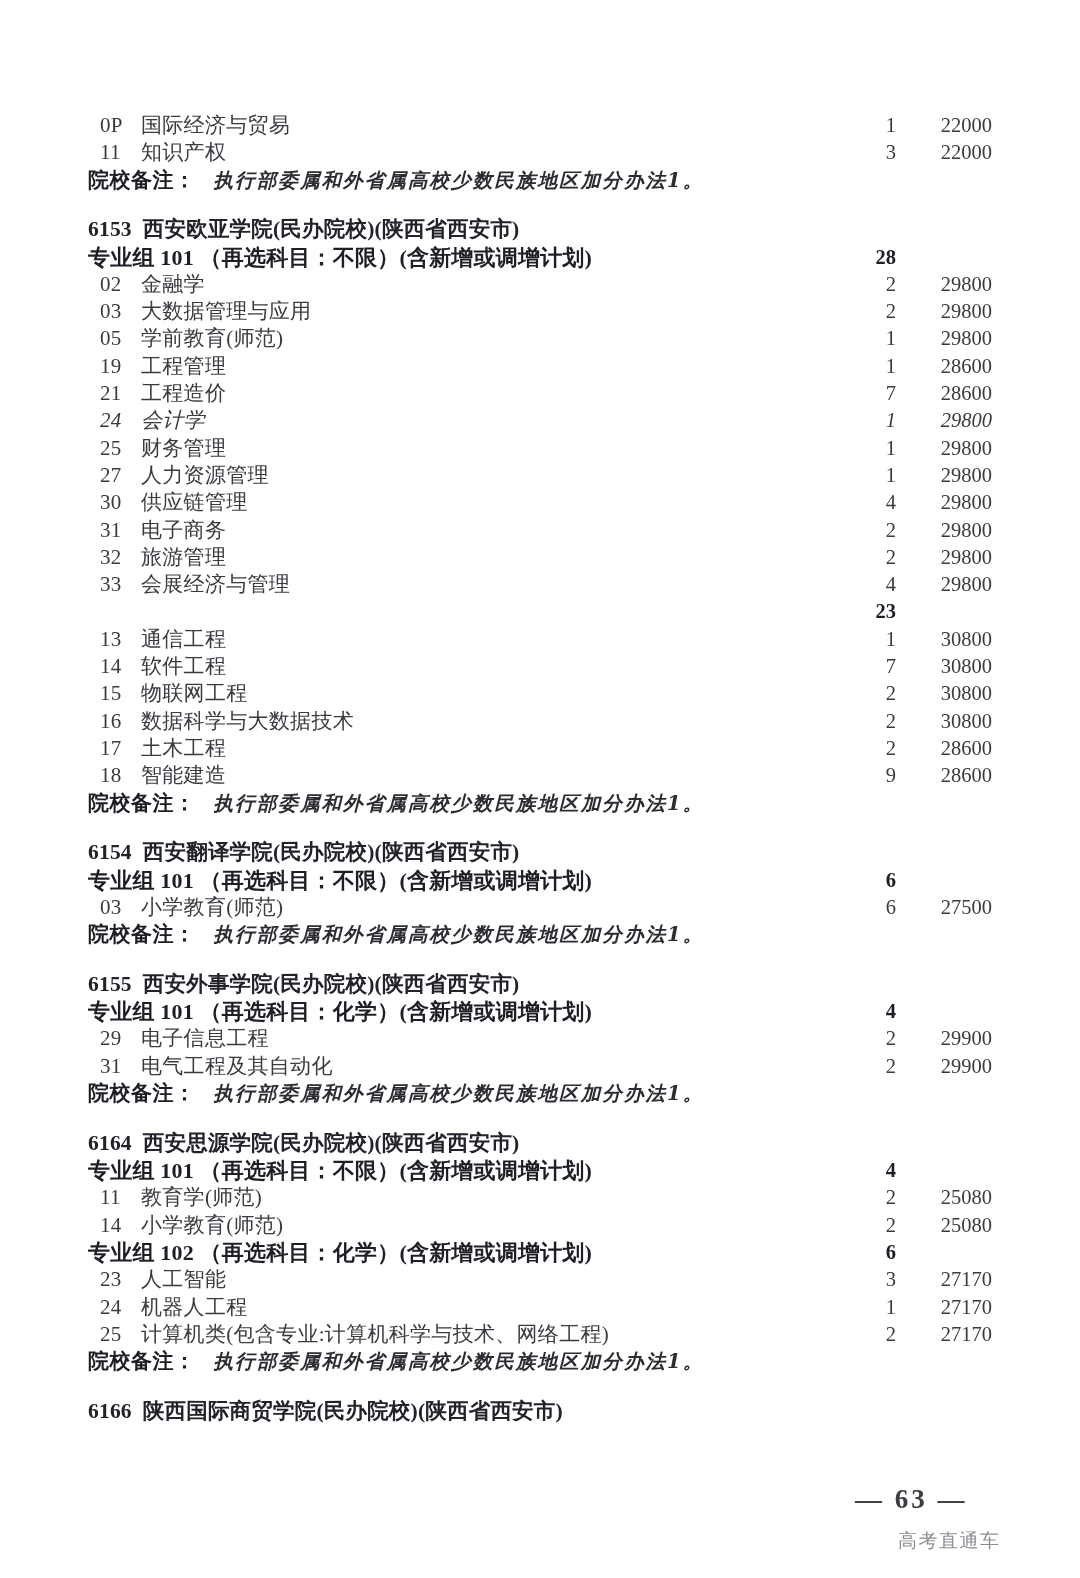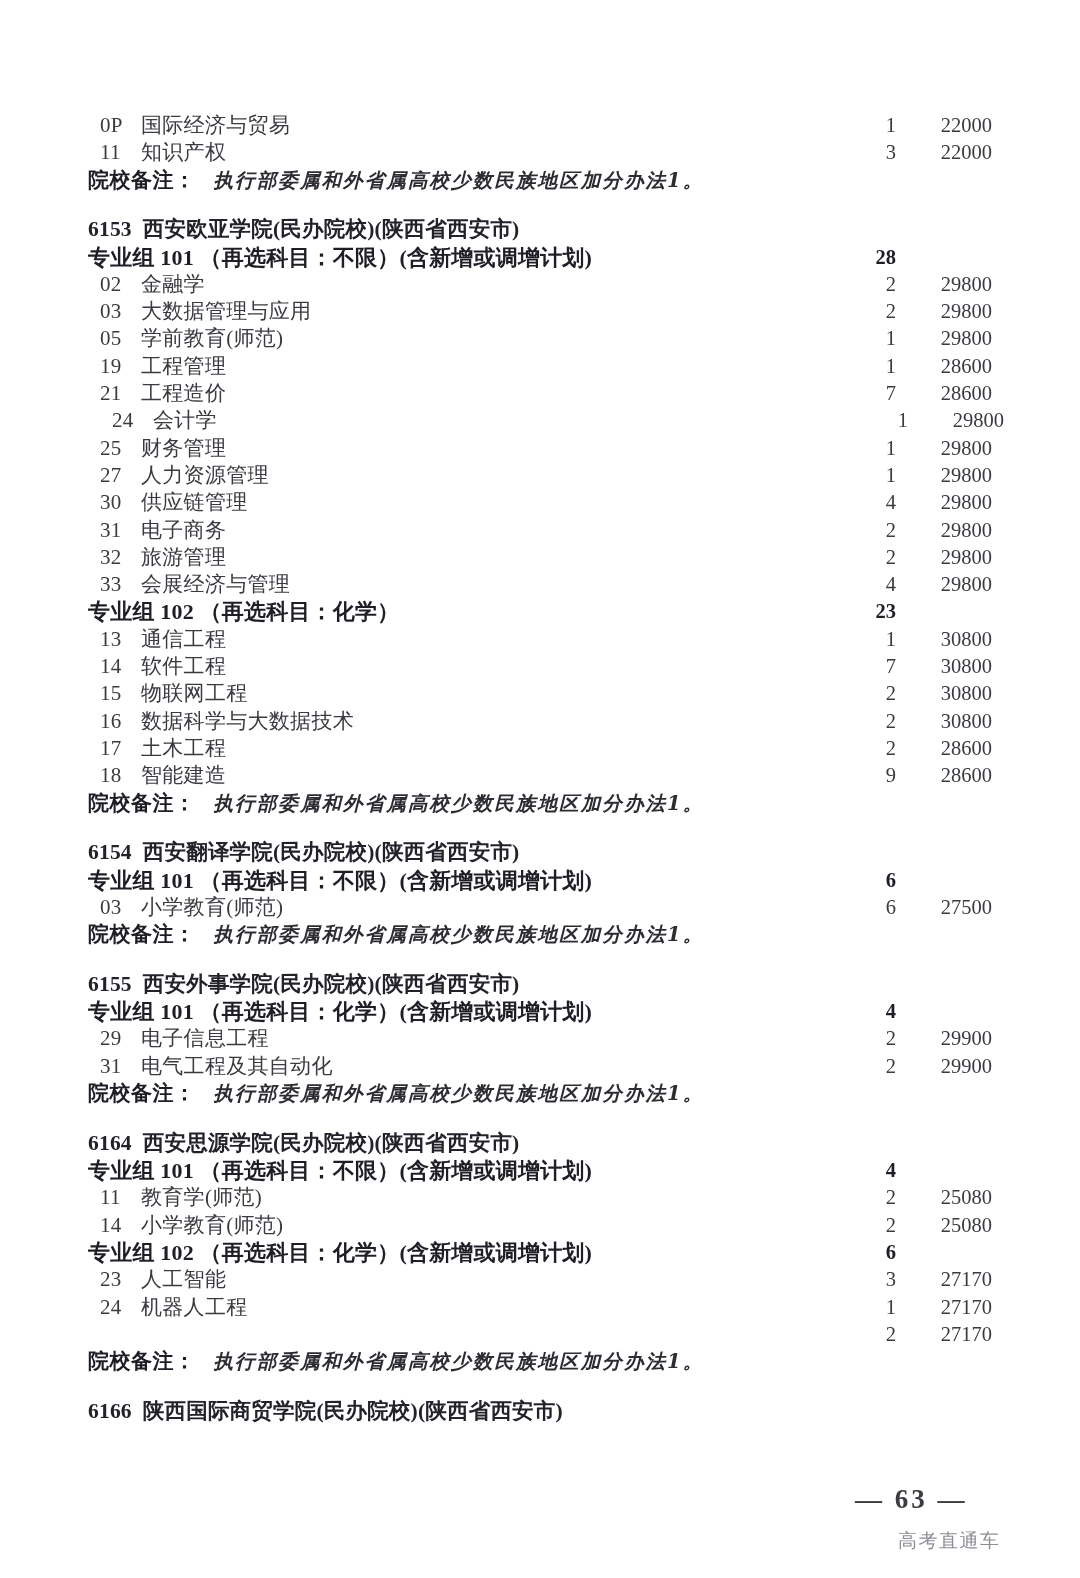--- a/index.html
+++ b/index.html
@@ -198,21 +198,21 @@
       <div class="row" style="position: absolute; left: 0px; top: 352.786px; width: 1080px;">
         <div class="txt lv-major major-line"><span class="mcode">19</span><span>工程管理</span></div>
         <div class="col-qty qty">1</div>
         <div class="col-fee fee">28600</div>
       </div>
       <div class="row" style="position: absolute; left: 0px; top: 380.086px; width: 1080px;">
         <div class="txt lv-major major-line"><span class="mcode">21</span><span>工程造价</span></div>
         <div class="col-qty qty">7</div>
         <div class="col-fee fee">28600</div>
       </div>
-      <div class="row" style="position: absolute; left: 12px; top: 407.386px; width: 1008px;">
+      <div class="row" style="position: absolute; left: 0px; top: 407.386px; width: 1008px; font-style: italic;">
         <div class="txt lv-major major-line"><span class="mcode">24</span><span>会计学</span></div>
         <div class="col-qty qty">1</div>
         <div class="col-fee fee">29800</div>
       </div>
       <div class="row" style="position: absolute; left: 0px; top: 434.686px; width: 1080px;">
         <div class="txt lv-major major-line"><span class="mcode">25</span><span>财务管理</span></div>
         <div class="col-qty qty">1</div>
         <div class="col-fee fee">29800</div>
       </div>
       <div class="row" style="position: absolute; left: 0px; top: 461.986px; width: 1080px;">
@@ -234,21 +234,20 @@
         <div class="txt lv-major major-line"><span class="mcode">32</span><span>旅游管理</span></div>
         <div class="col-qty qty">2</div>
         <div class="col-fee fee">29800</div>
       </div>
       <div class="row" style="position: absolute; left: 0px; top: 571.186px; width: 1080px;">
         <div class="txt lv-major major-line"><span class="mcode">33</span><span>会展经济与管理</span></div>
         <div class="col-qty qty">4</div>
         <div class="col-fee fee">29800</div>
       </div>
       <div class="row" style="position: absolute; left: 0px; top: 598.486px; width: 1080px;">
-        <div class="txt lv-group group-line">专业组 102 （再选科目：化学）</div>
         <div class="col-qty qty total">23</div>
       </div>
       <div class="row" style="position: absolute; left: 0px; top: 625.786px; width: 1080px;">
         <div class="txt lv-major major-line"><span class="mcode">13</span><span>通信工程</span></div>
         <div class="col-qty qty">1</div>
         <div class="col-fee fee">30800</div>
       </div>
       <div class="row" style="position: absolute; left: 0px; top: 653.086px; width: 1080px;">
         <div class="txt lv-major major-line"><span class="mcode">14</span><span>软件工程</span></div>
         <div class="col-qty qty">7</div>
@@ -340,20 +339,21 @@
         <div class="txt lv-major major-line"><span class="mcode">23</span><span>人工智能</span></div>
         <div class="col-qty qty">3</div>
         <div class="col-fee fee">27170</div>
       </div>
       <div class="row" style="position: absolute; left: 0px; top: 1293.54px; width: 1080px;">
         <div class="txt lv-major major-line"><span class="mcode">24</span><span>机器人工程</span></div>
         <div class="col-qty qty">1</div>
         <div class="col-fee fee">27170</div>
       </div>
       <div class="row" style="position: absolute; left: 0px; top: 1320.84px; width: 1080px;">
+        <div class="txt lv-major major-line"><span class="mcode">25</span><span>计算机类(包含专业:计算机科学与技术、网络工程)</span></div>
         <div class="col-qty qty">2</div>
         <div class="col-fee fee">27170</div>
       </div>
       <div class="row" style="position: absolute; left: 0px; top: 1348.14px; width: 1080px;">
         <div class="txt lv-note note-line"><span class="note-label">院校备注：</span><span class="note-body">执行部委属和外省属高校少数民族地区加分办法1。</span></div>
       </div>
       <div class="row blank" style="position: absolute; left: 0px; top: 1375.44px; width: 1080px;"></div>
       <div class="row" style="position: absolute; left: 0px; top: 1397.83px; width: 1080px;">
         <div class="txt lv-school school-line"><span class="code">6166</span><span>陕西国际商贸学院(民办院校)(陕西省西安市)</span></div>
       </div>

